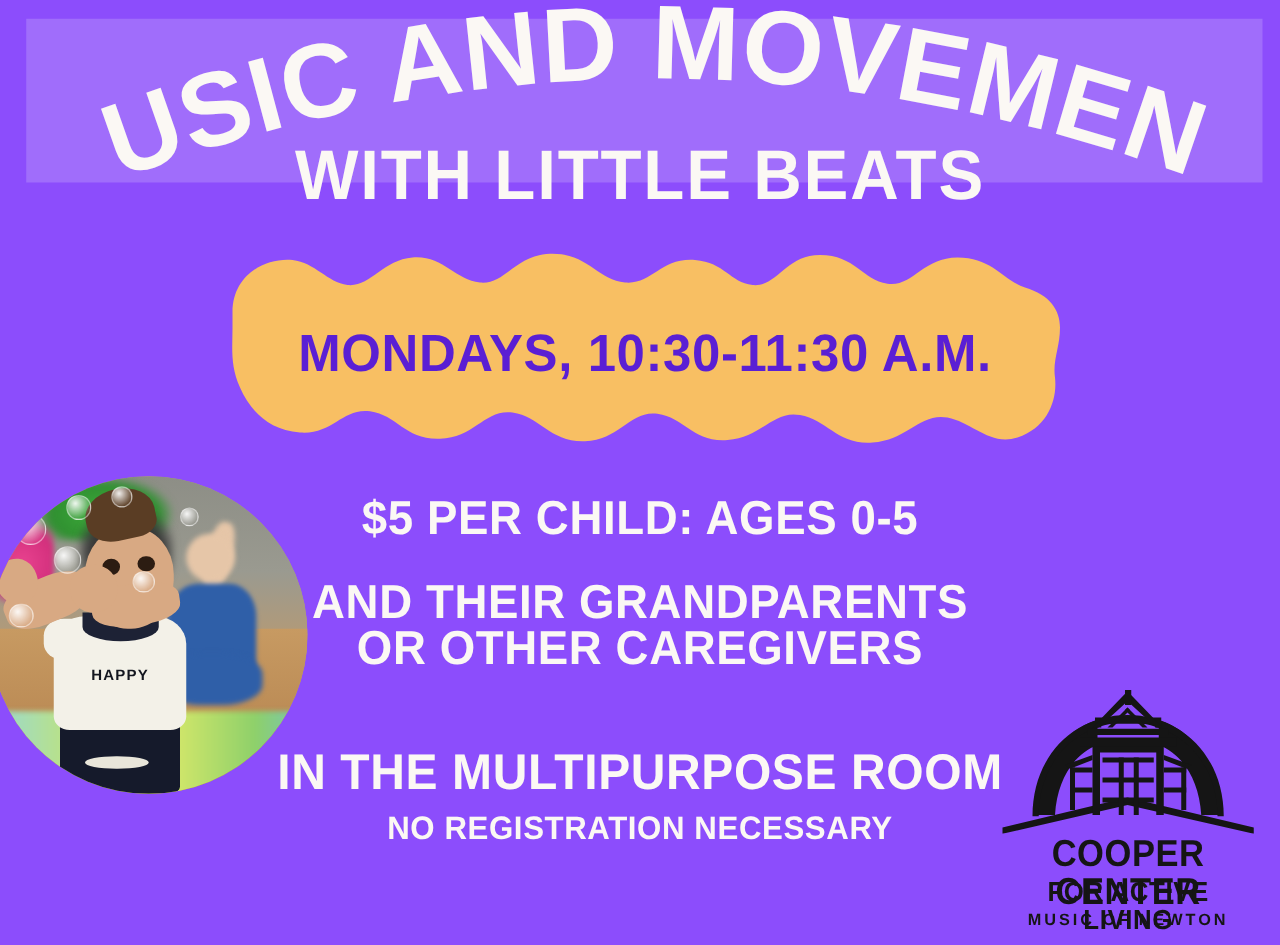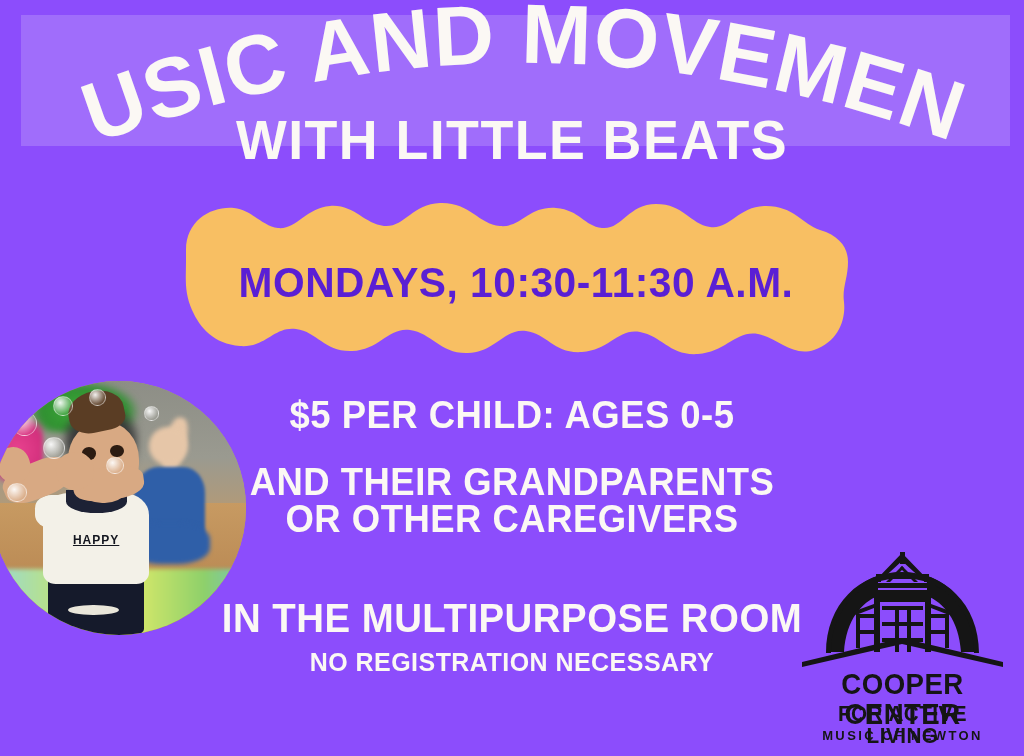--- a/index.html
+++ b/index.html
@@ -139,21 +139,20 @@
     background:#d8a983;transform:rotate(-10deg);}
   .ph-shorts{left:22%;top:76%;width:38%;height:24%;border-radius:14% 14% 10% 10%;
     background:#151a2b;}
   .ph-string{left:30%;top:88%;width:20%;height:4%;border-radius:50%;
     background:#e9e6da;}
   .ph-tee-text{
     position:absolute;left:24%;top:60%;width:34%;
     text-align:center;color:#13161f;
     font-size:12px;font-weight:bold;letter-spacing:1px;
     font-family:"Liberation Sans", sans-serif;
-    text-decoration:underline;
   }
   .bub{position:absolute;border-radius:50%;
     background:radial-gradient(circle at 35% 32%,rgba(255,255,255,0.92),rgba(255,255,255,0.22) 60%,rgba(255,255,255,0.05) 75%);
     border:1px solid rgba(255,255,255,0.45);}
 
   
   .body-line{
     position:absolute;
     width:1024px; left:0;
     text-align:center;

